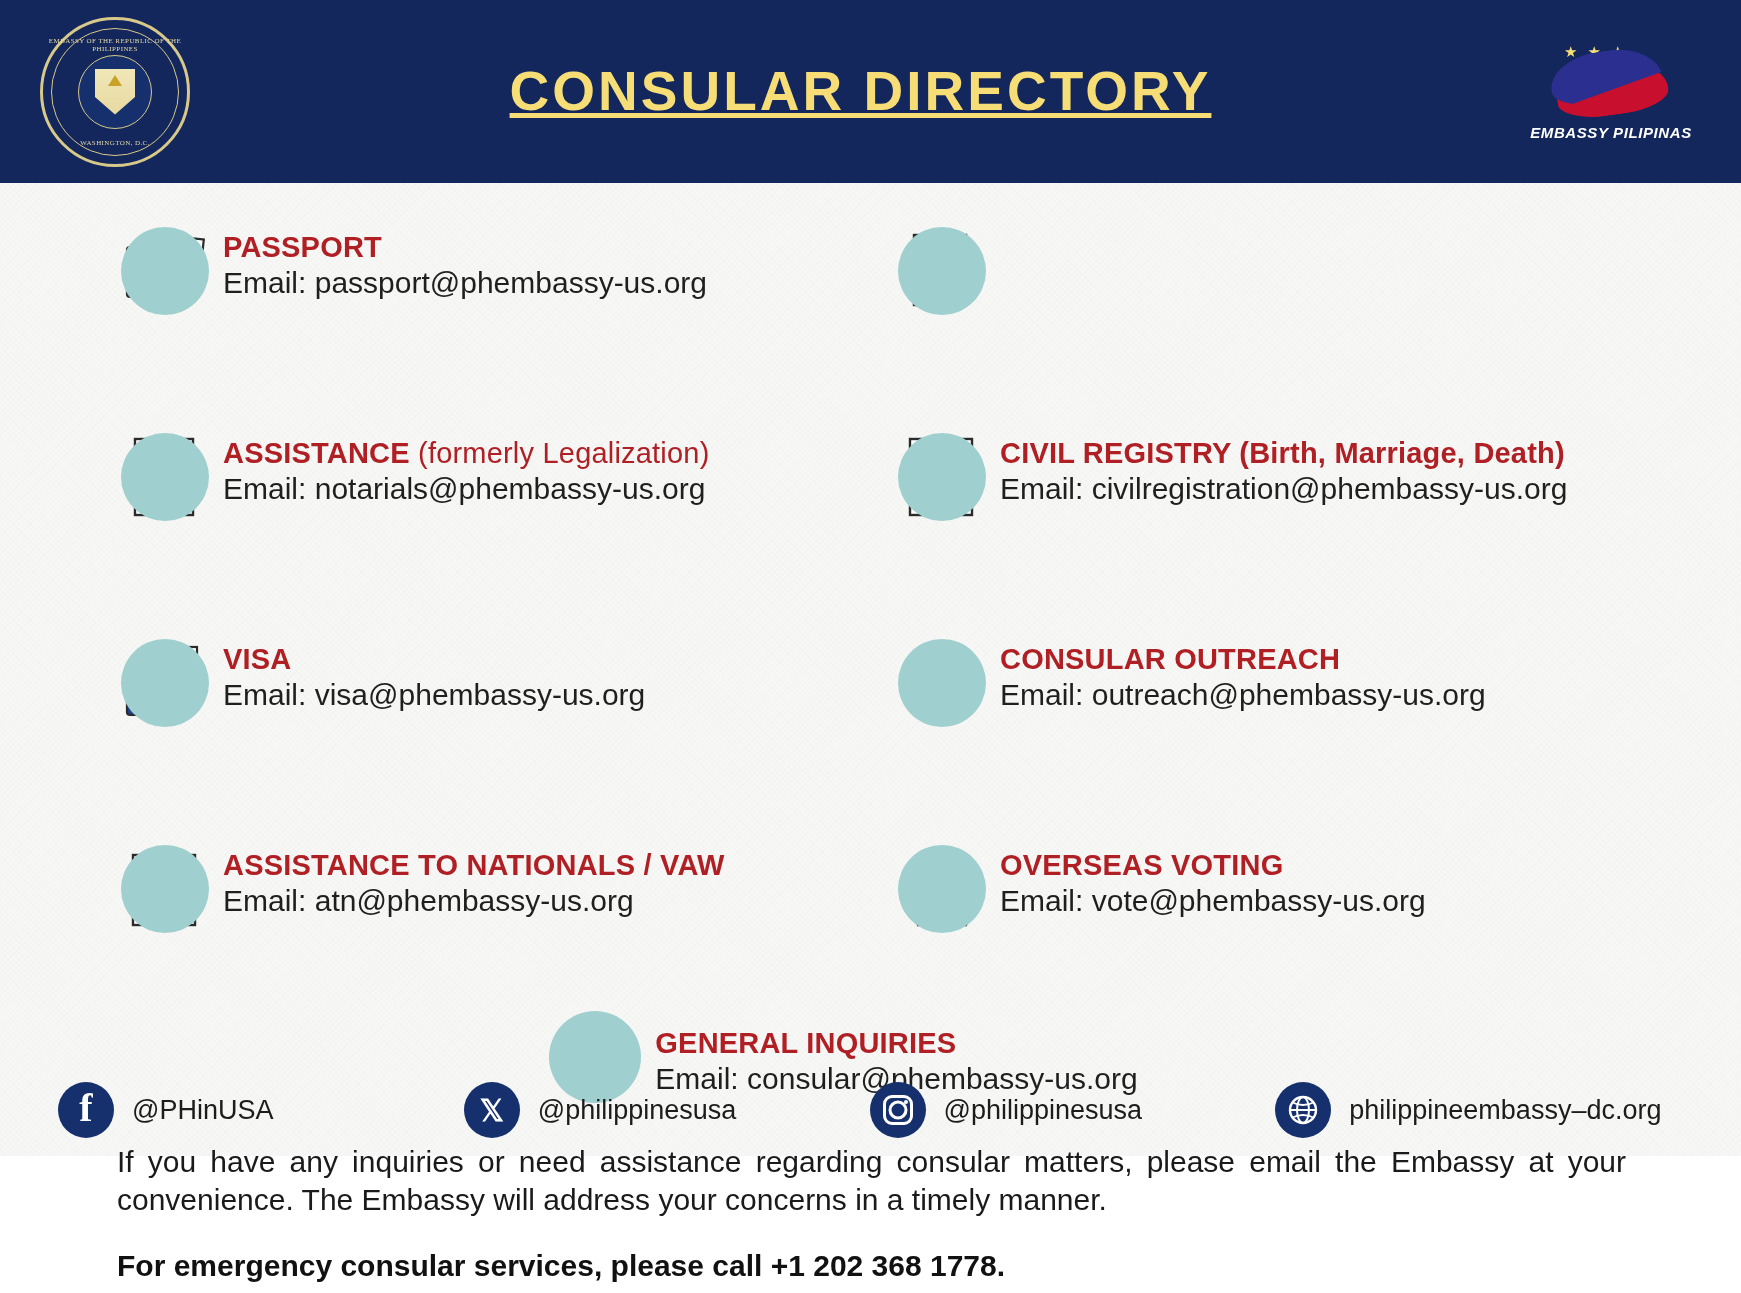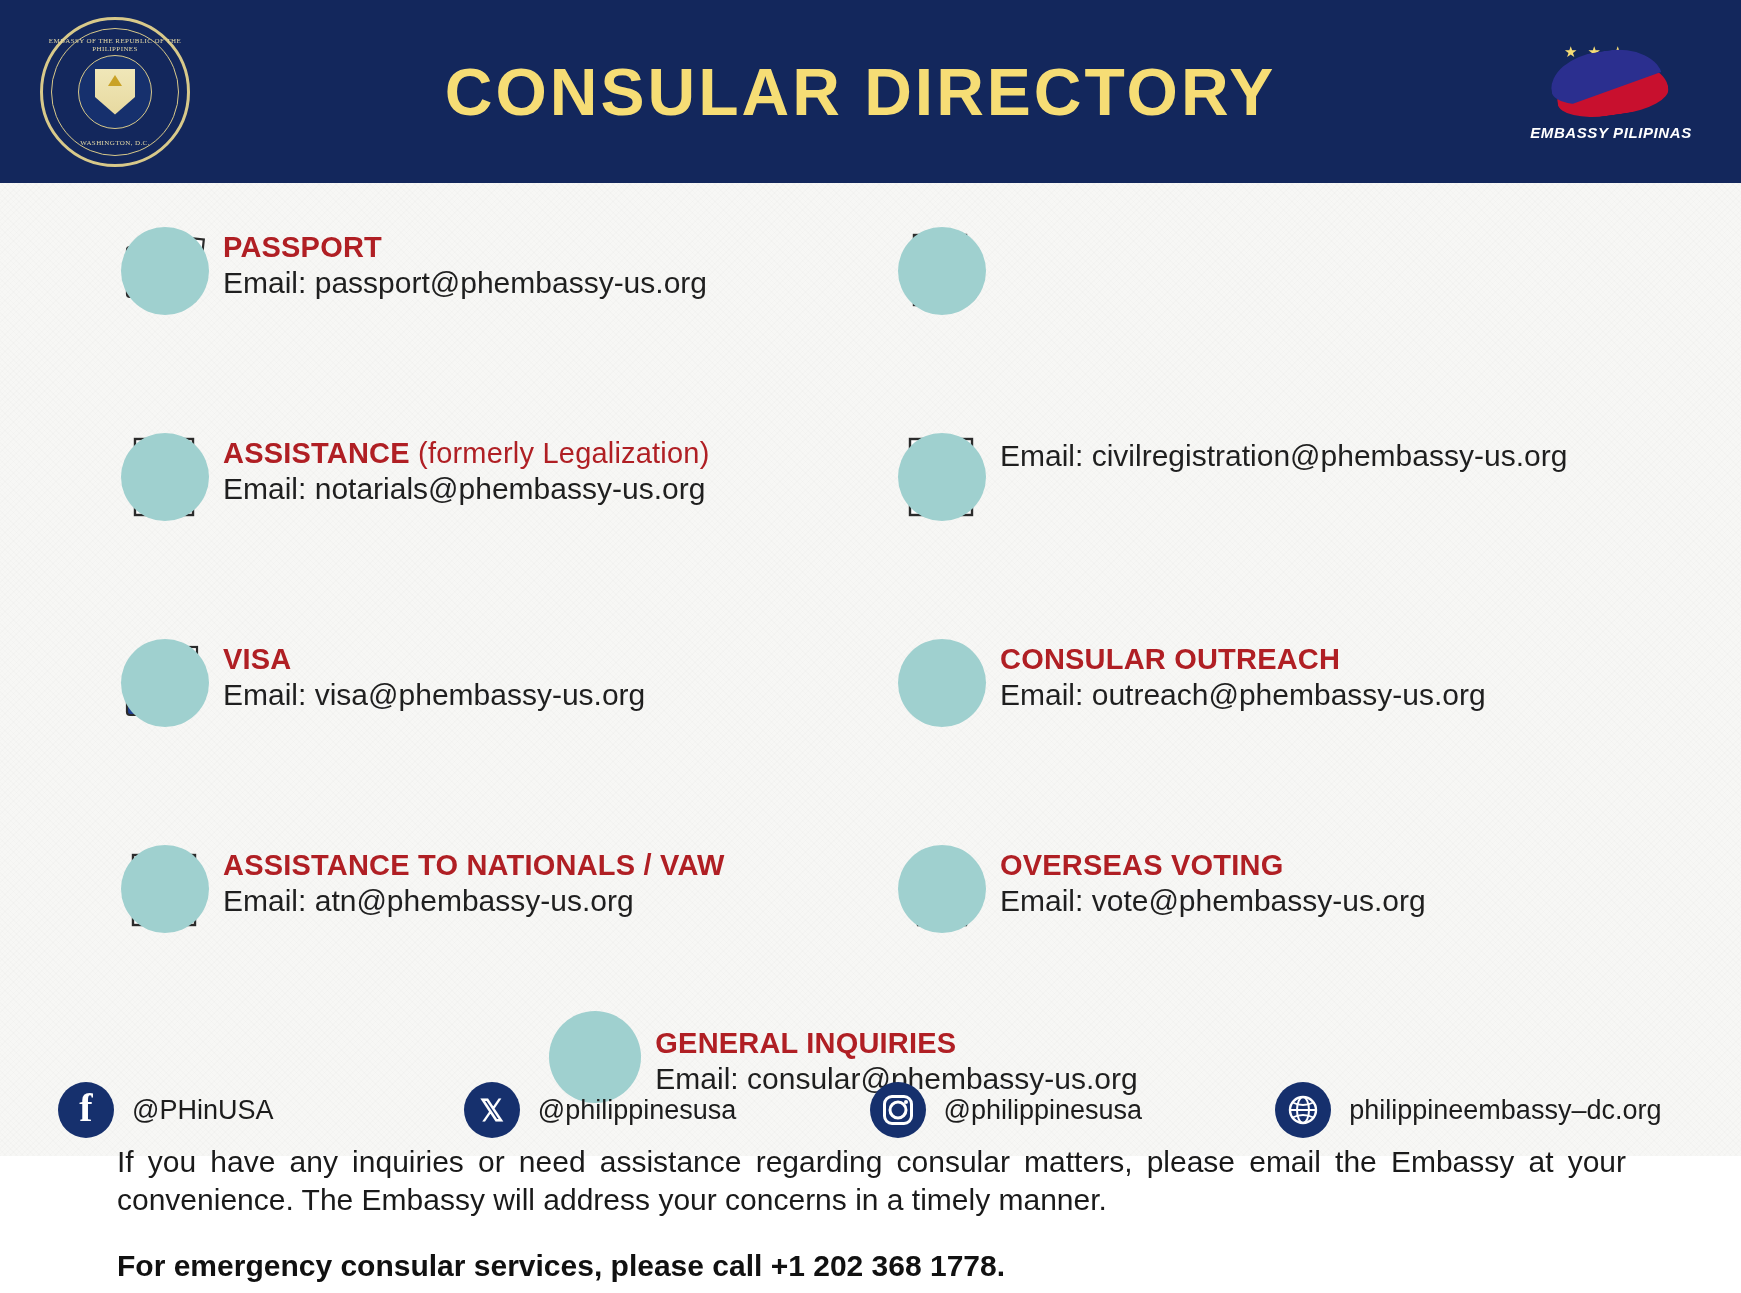--- a/index.html
+++ b/index.html
@@ -72,26 +72,27 @@
     letter-spacing: 0.4px;
     font-family: "Liberation Serif", serif;
   }
   .seal-text-top { top: 17px; }
   .seal-text-bottom { bottom: 17px; }
 
   .title {
     flex: 1 1 auto;
     text-align: center;
     color: #f6dd75;
-    font-size: 66px;
+    font-size: 55px;
     font-weight: bold;
     letter-spacing: 3px;
     line-height: 1;
     padding-left: 10px;
     font-family: "Liberation Sans", sans-serif;
+    text-decoration: underline;
   }
 
   .bp-logo {
     flex: 0 0 180px;
     height: 130px;
     display: flex;
     flex-direction: column;
     align-items: center;
     justify-content: center;
   }
@@ -358,20 +359,23 @@
             <g stroke="#2b2b2b" stroke-width="1.8">
               <line x1="24" y1="56" x2="74" y2="56"></line>
               <line x1="24" y1="62" x2="74" y2="62"></line>
               <line x1="24" y1="68" x2="74" y2="68"></line>
               <line x1="24" y1="74" x2="74" y2="74"></line>
               <line x1="24" y1="80" x2="56" y2="80"></line>
             </g>
           </svg>
         </div>
         <div class="svc-text">
+          <div class="svc-title">
+            <span>CIVIL REGISTRY (Birth, Marriage, Death)</span>
+          </div>
           <div class="svc-email">
             <span>Email:</span>
             <span>civilregistration@phembassy-us.org</span>
           </div>
         </div>
       </div>
 
       <div class="service">
         <div class="icon-wrap">
           <div class="icon-circle"></div>

